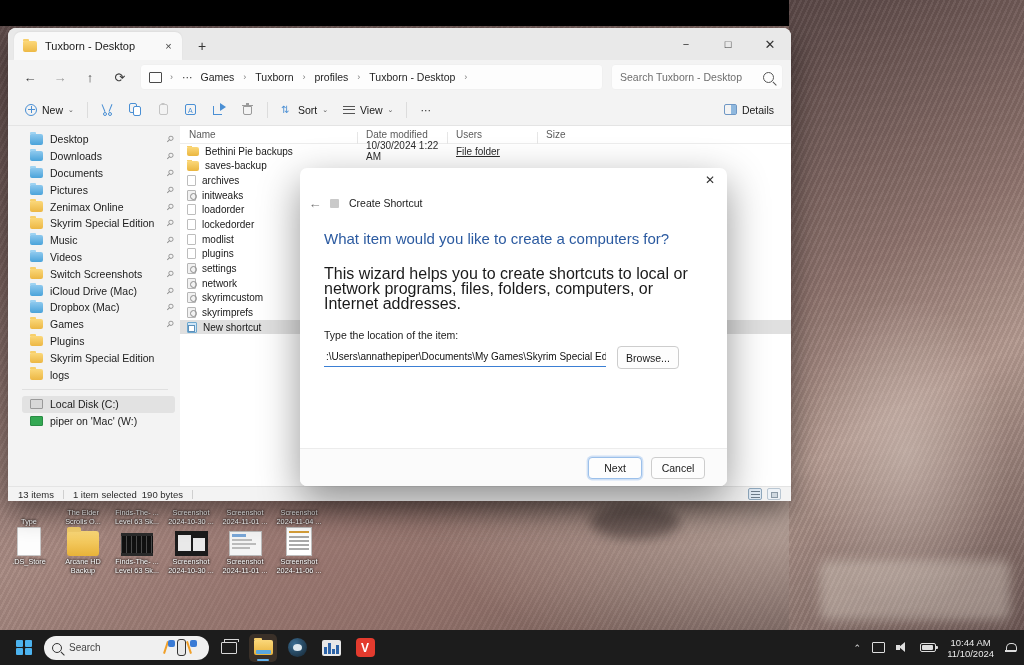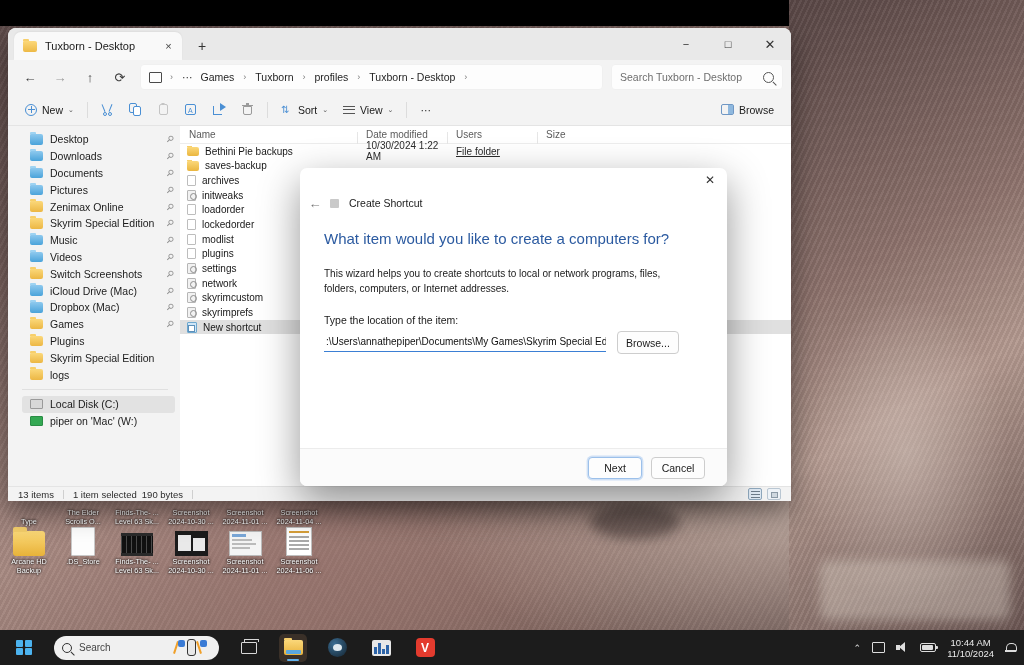--- a/index.html
+++ b/index.html
@@ -235,21 +235,21 @@
   #dlg-close {
     position:absolute; right:0; top:0; width:34px;height:24px;
     display:flex;align-items:center;justify-content:center; font-size:12px; color:#333;
   }
   #dlg-headrow { display:flex; align-items:center; padding:0 0 0 0; height:22px; flex:0 0 22px; }
   #dlg-back { width:30px;height:22px;display:flex;align-items:center;justify-content:center;color:#767676;font-size:13px;}
   #dlg-appicon { width:9px;height:9px;background:#c9c9c9;border-radius:1px; margin-right:10px;}
   #dlg-title { font-size:10.5px; color:#1a1a1a; }
   #dlg-content { padding:16px 24px 0 24px; flex:1; }
   #dlg-heading { font-size:15px; color:#2b5aa0; margin-bottom:19px; font-weight:400; }
-  #dlg-desc { font-size:10px; color:#1a1a1a; line-height:15px; width:368px; margin-bottom:18px;}
+  #dlg-desc { font-size:16px; color:#1a1a1a; line-height:15px; width:368px; margin-bottom:18px;}
   #dlg-label { font-size:10.5px; color:#1a1a1a; margin-bottom:5px;}
   #dlg-inputrow { display:flex; align-items:center; gap:11px; }
   #dlg-input {
     width:282px; height:19px; border:none; border-bottom:1.6px solid #3b7fd4;
     background:#fff; font-size:10px; color:#0f0f0f; padding:0 2px 1px 2px;
     font-family:"Liberation Sans", sans-serif; outline:none; white-space:nowrap; overflow:hidden;
     display:flex; align-items:center; position:relative;
   }
   #dlg-input .caret{ width:1px;height:12px;background:#111;display:inline-block;margin-left:0px;}
   #dlg-browse {
@@ -266,21 +266,21 @@
     width:54px;height:22px;border:1px solid #cdcdcd;border-radius:4px;background:#fdfdfd;
     font-size:10.5px;color:#1a1a1a;display:flex;align-items:center;justify-content:center;
   }
   .dbtn.focus { border-color:#9cc0ea; box-shadow:0 0 0 1.4px #cfe0f5; }
 
   
   #taskbar {
     position:absolute; left:0; bottom:0; width:1024px; height:35px;
     background:#1c1c1c; display:flex; align-items:center;
   }
-  #tb-center { position:absolute; left:10px; display:flex; align-items:center; gap:16px; }
+  #tb-center { position:absolute; left:10px; display:flex; align-items:center; gap:6px; }
   .tbitem { width:28px;height:28px;display:flex;align-items:center;justify-content:center;border-radius:5px;position:relative;}
   .tbitem.active { background:#3a3028; }
   .tbitem.active:after{content:"";position:absolute;bottom:1px;left:50%;transform:translateX(-50%);width:12px;height:2px;background:#63b3ed;border-radius:1px;}
   #tb-start { display:grid; grid-template-columns:7px 7px; grid-template-rows:7px 7px; gap:1.5px;}
   #tb-start span { background:#4cb3ef; border-radius:1px; display:block; }
   #tb-search {
     width:165px;height:24px;background:#f0f0f0;border-radius:12px;display:flex;align-items:center;
     padding:0 8px; gap:7px; position:relative; overflow:hidden;
   }
   #tb-search .smag2 { width:10px;height:10px;border:1.4px solid #333;border-radius:50%;position:relative;flex:0 0 10px;}
@@ -336,29 +336,29 @@
   </div>
   <div class="dicon rowtop">
     <div class="dlabel">Screenshot 2024-11-01 ...</div>
   </div>
   <div class="dicon rowtop">
     <div class="dlabel">Screenshot 2024-11-04 ...</div>
   </div>
 
   <div class="dicon">
     <div class="glyph" style="display:flex;align-items:flex-end;justify-content:center;">
-      <div class="ico-folder"></div>
-      </div>
-    <div class="dlabel">Arcane HD Backup</div>
+      <div class="ico-doc"></div>
+      </div>
+    <div class="dlabel">.DS_Store</div>
   </div>
   <div class="dicon">
     <div class="glyph" style="display:flex;align-items:flex-end;justify-content:center;">
-      <div class="ico-doc"></div>
-      </div>
-    <div class="dlabel">.DS_Store</div>
+      <div class="ico-folder"></div>
+      </div>
+    <div class="dlabel">Arcane HD Backup</div>
   </div>
   <div class="dicon">
     <div class="glyph" style="display:flex;align-items:flex-end;justify-content:center;">
       <div class="ico-film"></div>
       </div>
     <div class="dlabel">Finds-The- ... Level 63 Sk...</div>
   </div>
   <div class="dicon">
     <div class="glyph" style="display:flex;align-items:flex-end;justify-content:center;">
       <div class="ico-shot">
@@ -497,21 +497,21 @@
       <span>View</span>
       <span class="chev">⌄</span>
     </div>
     <div class="cmdsep"></div>
     <div class="cmditem">···</div>
 
     <div class="cmditem" id="details-btn">
       <span style="display:inline-block;width:13px;height:11px;border:1.2px solid #6f97c4;border-radius:2px;position:relative;">
         <span style="position:absolute;right:0;top:0;bottom:0;width:5px;background:#8fb8de;"></span>
       </span>
-      <span>Browse</span>
+      <span>Details</span>
     </div>
   </div>
 
   <div id="xbody">
 
     <div id="navpane">
       <div class="navitem">
         <span class="nfolder blue"></span>
         <span>Desktop</span>
         <span class="pin">⚲</span>

